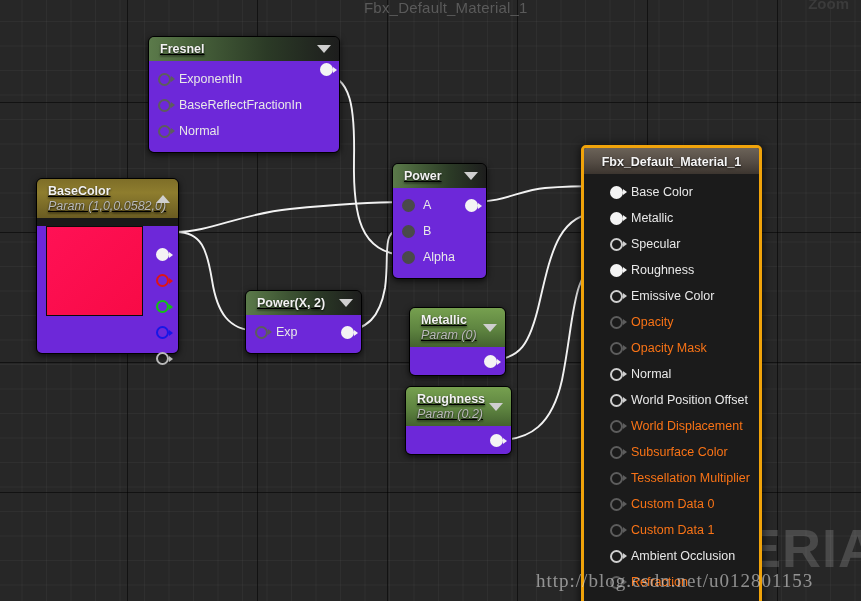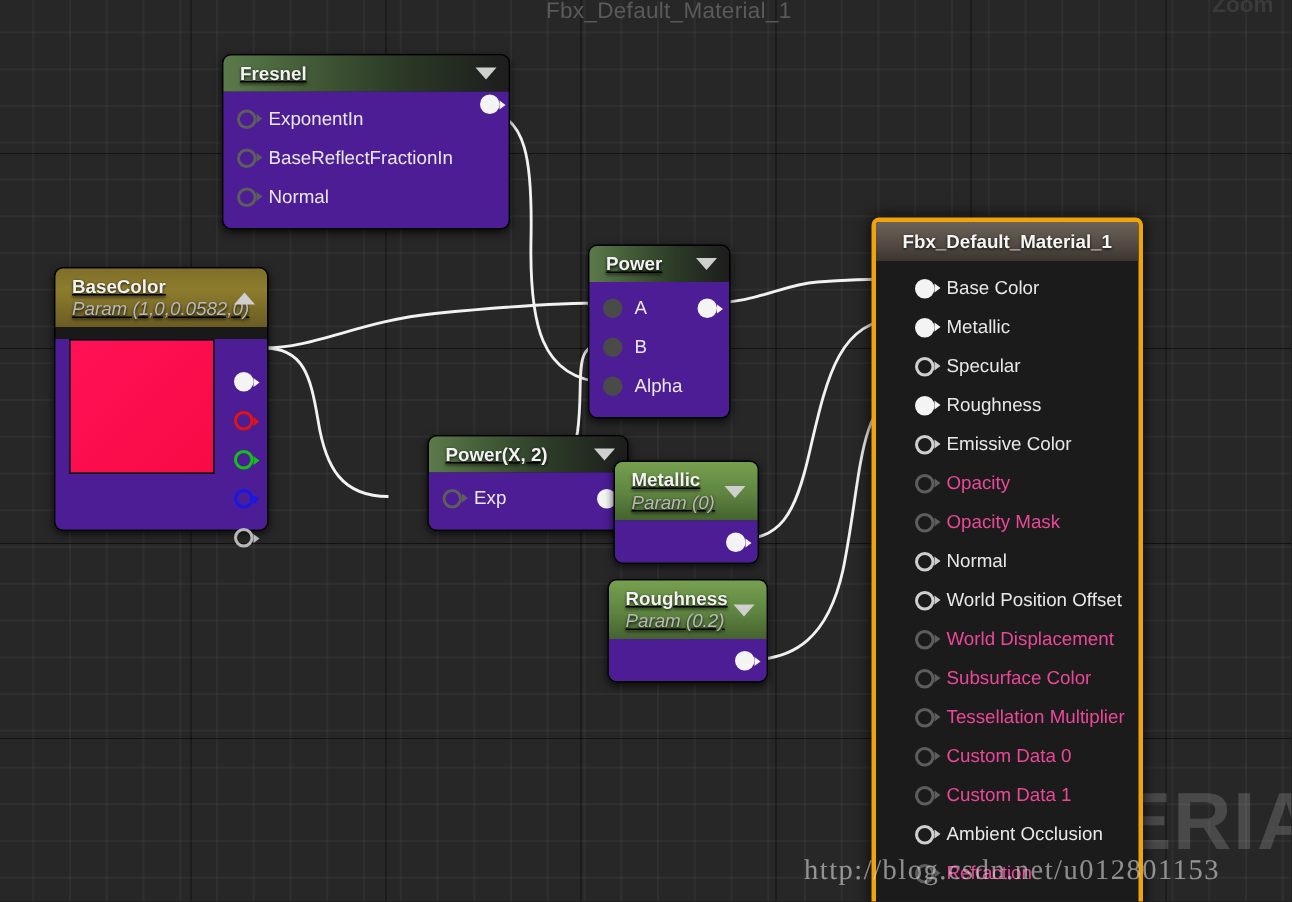--- a/index.html
+++ b/index.html
@@ -48,21 +48,21 @@
   #wires{ position:absolute; inset:0; pointer-events:none; }
   #wires path{ fill:none; stroke:#f2f2f2; stroke-width:1.9; }
 
   
   .node{
     position:absolute; border-radius:6px;
     background:#191919;
     border:1px solid #000;
     box-shadow:0 2px 6px rgba(0,0,0,.7);
   }
-  .node .body{ background:#4c1d95; border-radius:0 0 5px 5px; }
+  .node .body{ background:#6d28d9; border-radius:0 0 5px 5px; }
   .node .hdr{
     position:relative; border-radius:5px 5px 0 0;
     padding:5px 26px 5px 11px; overflow:hidden;text-decoration:underline;
   }
   .node .hdr .title{
     font-size:12.5px; font-weight:bold; color:#f2f2f2;
     text-shadow:0 1px 2px rgba(0,0,0,.9); white-space:nowrap;
   }
   .node .hdr .sub{
     font-size:12.5px; font-style:italic; color:#b9b9b9;
@@ -76,21 +76,21 @@
   .caret.up{ border-top:none; border-bottom:8px solid #cfcfcf; }
 
   
   .hdr-green{ background:linear-gradient(to right,#5b7a4a 0%,#445d38 28%,#2b3a26 62%,#1d1d1d 100%); }
   .hdr-green-full{ background:linear-gradient(to bottom,#76a04f 0%,#5e8440 55%,#44622f 100%); }
   .hdr-gold{ background:linear-gradient(to bottom,#7e6e28 0%,#8e7d2e 35%,#6a5c22 100%); }
 
   
   .row{ display:flex; align-items:center; height:26px; padding-left:9px; position:relative; }
   .row .lbl{ font-size:12.5px; color:#e8e8e8; margin-left:8px; white-space:nowrap; }
-  .row.dim .lbl{ color:#ec4899; }
+  .row.dim .lbl{ color:#f97316; }
 
   
   .pin{ position:relative; width:13px; height:13px; flex:0 0 13px; }
   .pin i{
     position:absolute; left:0; top:0; width:13px; height:13px;
     border-radius:50%; border:2.4px solid #cfcfcf; box-sizing:border-box;
   }
   .pin.fill i{ background:#f4f4f4; border-color:#f4f4f4; }
   .pin:after{
     content:""; position:absolute; left:13px; top:3.5px;
@@ -104,21 +104,21 @@
   .pin.green i{ border-color:#12c212; } .pin.green:after{ border-left-color:#12c212; }
   .pin.blue i{ border-color:#1717e6; }  .pin.blue:after{ border-left-color:#1717e6; }
   .pin.gray i{ border-color:#b9b9b9; }  .pin.gray:after{ border-left-color:#b9b9b9; }
   .pin.nodot:after{ display:none; }
 
   .outpin{ position:absolute; }
 
   
   #node-fresnel{ left:148px; top:36px; width:192px; }
   #node-basecolor{ left:36px; top:178px; width:143px; }
-  #node-power{ left:245px; top:290px; width:134px;margin-left:40px; }
+  #node-power{ left:245px; top:290px; width:117px; }
   #node-lerp{ left:392px; top:163px; width:95px; }
   #node-metallic{ left:409px; top:307px; width:97px; }
   #node-roughness{ left:405px; top:386px; width:107px; }
 
   .swatch{
     width:97px; height:90px; margin:8px 0 0 9px;
     background:linear-gradient(135deg,#ff1155 0%,#f80a46 100%);
     border:1px solid #0c0c0c;
   }
 

